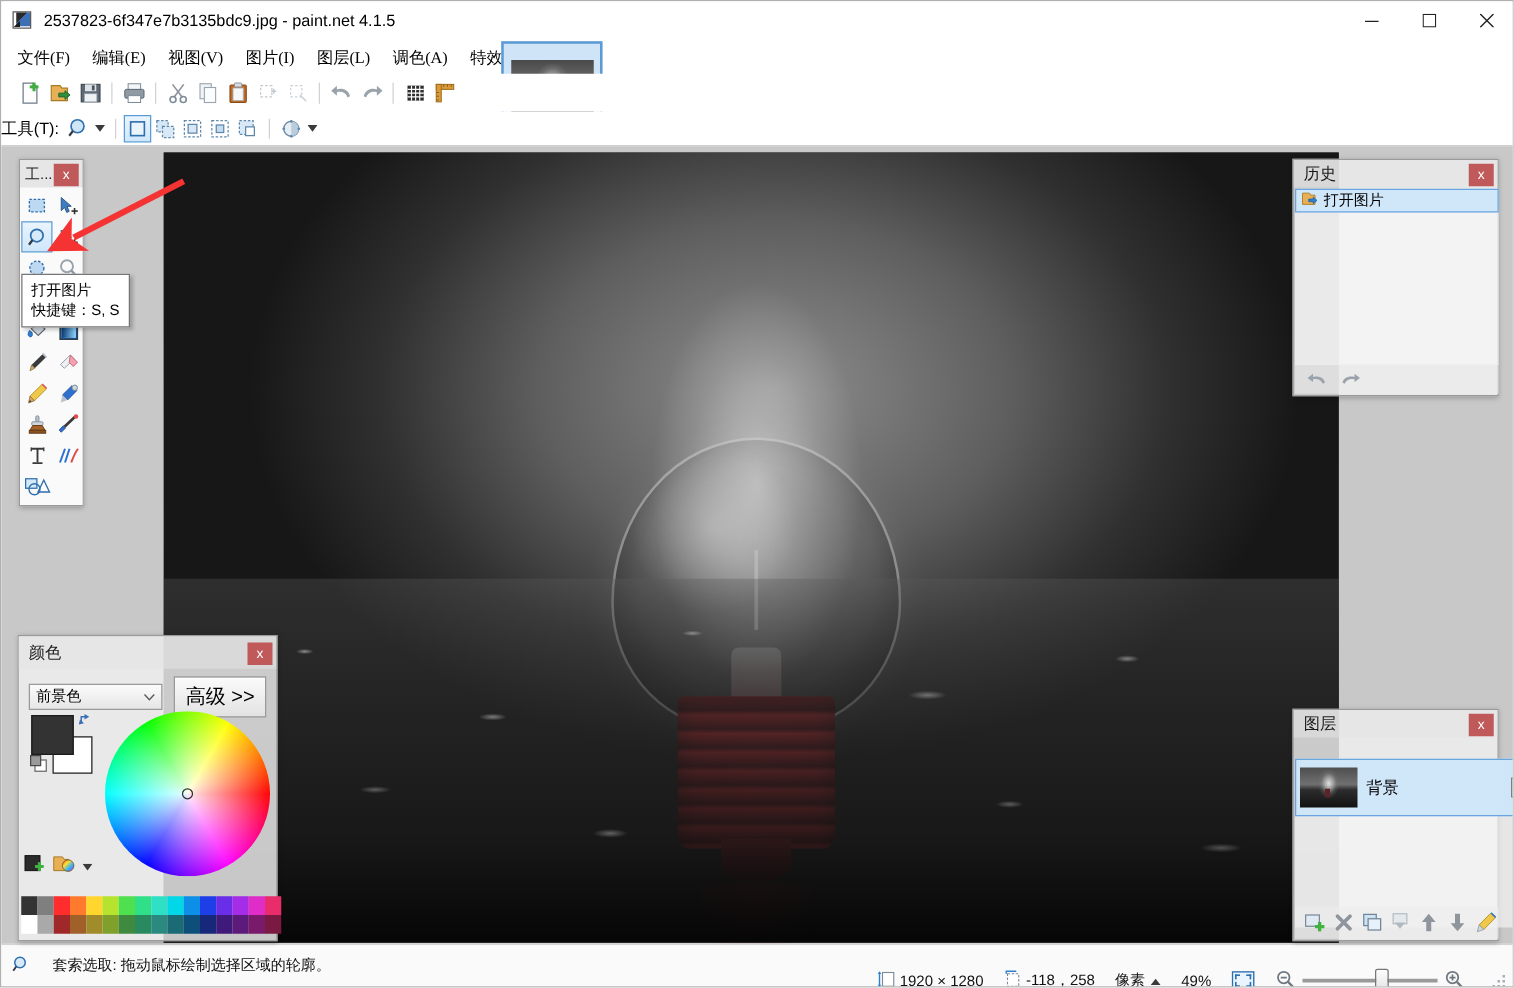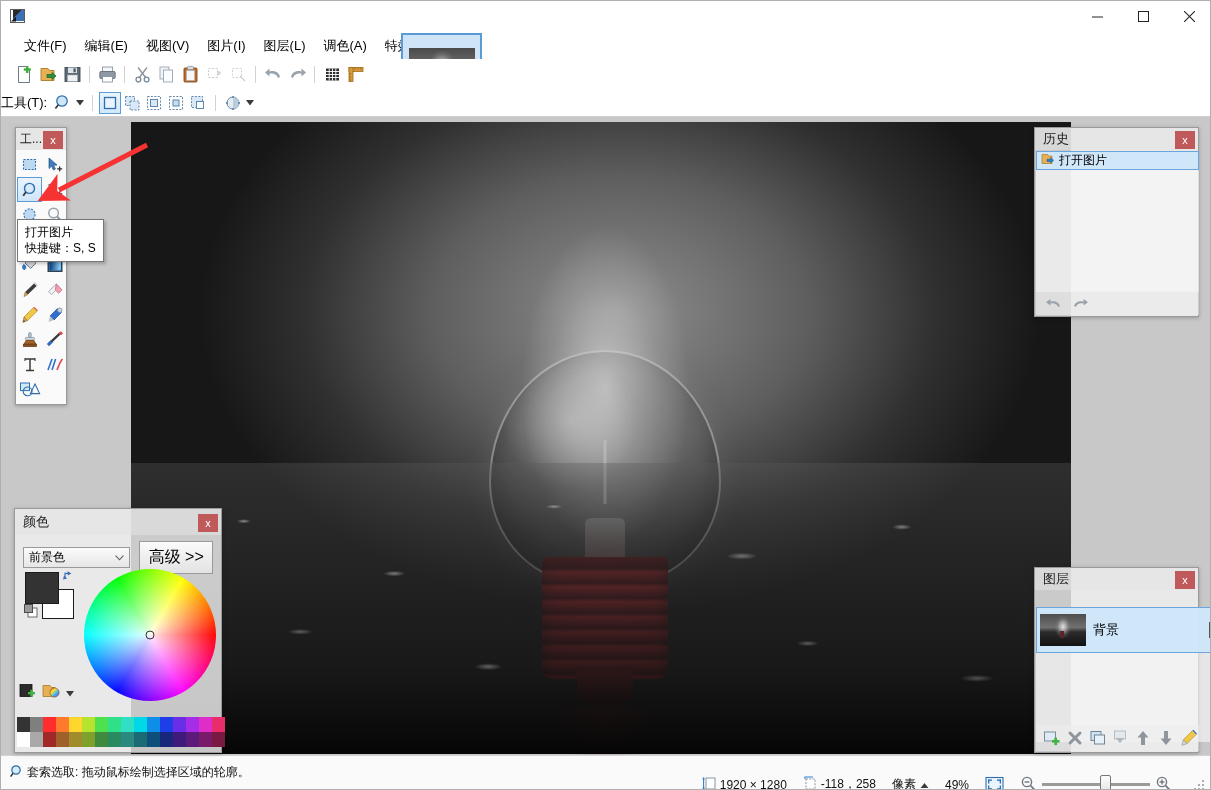--- a/index.html
+++ b/index.html
@@ -53,22 +53,22 @@
     justify-content: center; cursor: default;
   }
   .wb svg { display:block; }
 
   
   #menurow {
     position: absolute; top: 30px; left: 0; width: 1211px; height: 28px;
     background: #ffffff;
   }
   #menubar {
-    position: absolute; left: 14px; top: 0; height: 28px;
-    display: flex; align-items: center;
+    position: absolute; left: 4px; top: 0; height: 28px;
+    display: flex; align-items: center; font-family: Liberation Serif, serif;
   }
   .menu-item {
     padding: 4px 9px; font-size: 13px; color: #000; white-space: nowrap;
     cursor: default; line-height: 17px;
   }
 
   
   #thumbstrip {
     position: absolute; left: 400px; top: 2px;
     width: 81px; height: 74px;
@@ -363,21 +363,21 @@
   }
   .lf-btn { width:22px; height:22px; display:flex; align-items:center;
             justify-content:center; cursor:default; }
 
   
   #statusbar {
     position:absolute; bottom:0; left:0; width:1211px; height:34px;
     background:#fafafa; border-top:1px solid #d4d4d4;
     display:flex; align-items:center;
   }
-  #status-left { display:flex; align-items:center; gap:3px; padding-left:8px; }
+  #status-left { display:flex; align-items:center; gap:18px; padding-left:8px; }
   #status-text { font-size:12px; color:#111; white-space:nowrap; }
   #status-right {
     position:absolute; right:6px; display:flex; align-items:center; gap:0px;
     font-size:12px; color:#111;margin-top:24px;
   }
   .st-group { display:flex; align-items:center; gap:4px; margin-right:16px; white-space:nowrap; }
   #zoom-slider-wrap { display:flex; align-items:center; gap:5px; }
   #zoom-track {
     width:108px; height:3px; background:#9a9a9a; position:relative;
   }
@@ -392,20 +392,21 @@
 <body>
 
 <div id="app">
 
   <div id="titlebar">
     <div id="title-icon">
       <div class="ti-sheet"></div>
         <div class="ti-brush"></div>
         <div class="ti-tip"></div>
     </div>
+    <div id="title-text">2537823-6f347e7b3135bdc9.jpg - paint.net 4.1.5</div>
     <div id="winbtns">
       <div class="wb">
         <svg width="11" height="11" viewBox="0 0 11 11">
             <line x1="0" y1="6" x2="11" y2="6" stroke="#222" stroke-width="1"></line>
           </svg>
       </div>
       <div class="wb">
         <svg width="11" height="11" viewBox="0 0 11 11">
             <rect x="0.5" y="0.5" width="10" height="10" fill="none" stroke="#222" stroke-width="1"></rect>
           </svg>

